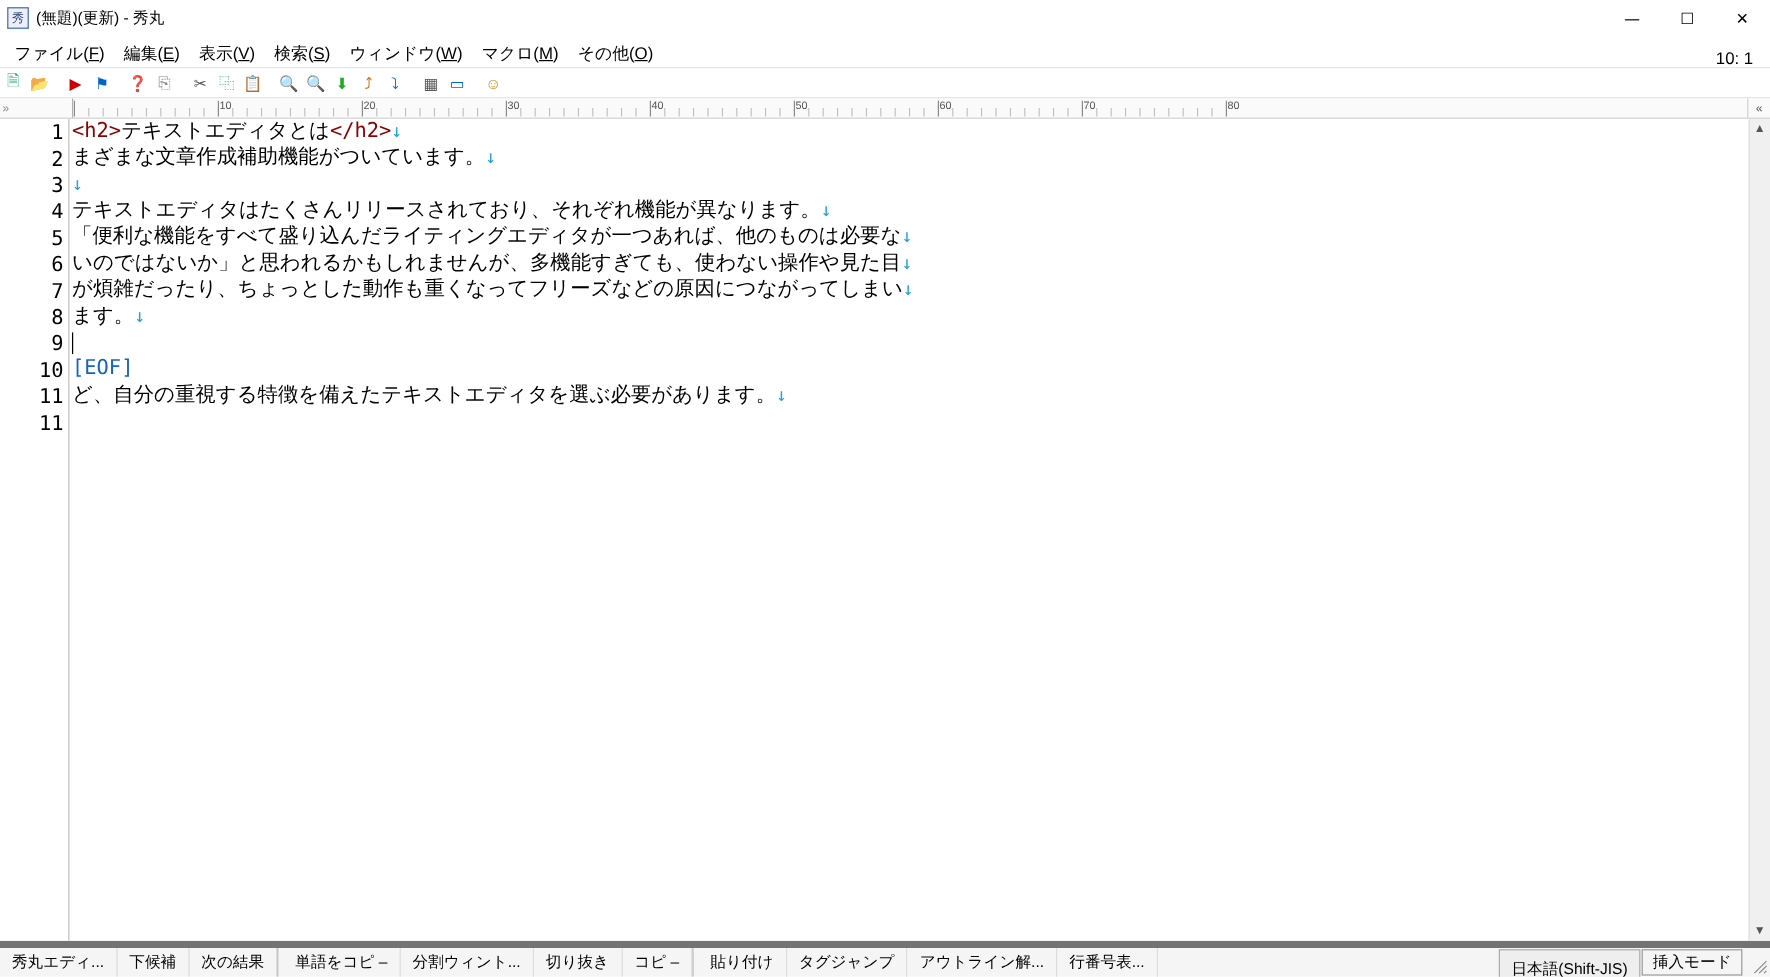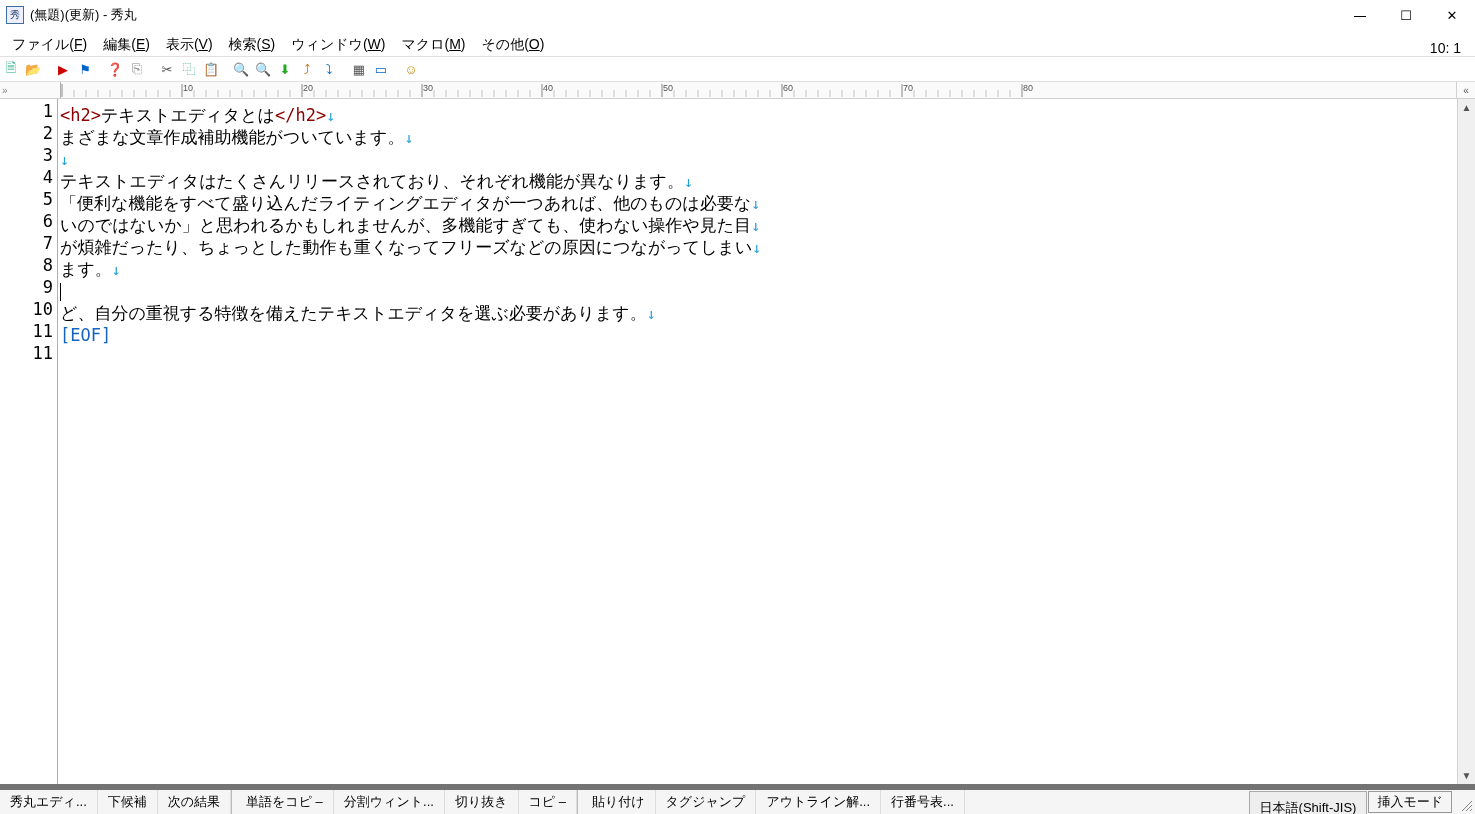--- a/index.html
+++ b/index.html
@@ -17,21 +17,21 @@
 .toolbar{display:flex;align-items:center;height:22px;padding:1px 2px;border-bottom:1px solid #e0e0e0;background:#fff;gap:4px}
 .tool-btn{width:18px;height:18px;display:flex;align-items:center;justify-content:center;font-size:13px;cursor:default}
 .ruler-row{display:flex;height:16px;border-bottom:1px solid #d0d0d0;background:#fafafa;position:relative}
 .ruler-row .r-gutter{width:58px;border-right:1px solid #b0b0b0;display:flex;align-items:center;justify-content:flex-start;padding-left:2px;color:#888;font-size:10px}
 .ruler{flex:1;position:relative;overflow:hidden}
 .ruler svg{display:block}
 .ruler-row .r-handle{width:18px;display:flex;align-items:center;justify-content:center;color:#555;font-size:10px;border-left:1px solid #d0d0d0}
 .editor-area{flex:1;display:flex;position:relative;overflow:hidden}
 .gutter{width:58px;border-right:1px solid #b0b0b0;background:#fff;text-align:right;padding-right:4px;box-sizing:border-box;font-size:17px;font-family:"Meiryo","MS Gothic",monospace;color:#000;line-height:22px;padding-top:1px}
 .gutter .ln{height:22px}
-.text-content{flex:1;position:relative;background:#fff;font-size:17px;font-family:"Meiryo","MS Gothic",monospace;line-height:30px;padding:1px 2px 0 2px;overflow:hidden}
+.text-content{flex:1;position:relative;background:#fff;font-size:17px;font-family:"Meiryo","MS Gothic",monospace;line-height:18px;padding:1px 2px 0 2px;overflow:hidden}
 .text-content .line{height:22px;white-space:pre}
 .tag{color:#8B0000}
 .ret-mark{color:#26a0d6;font-size:15px}
 .eof{color:#1564c0}
 .highlight-line{color:#8B0000}
 .caret{display:inline-block;width:0;border-left:1px solid #000;height:18px;vertical-align:text-bottom}
 .vscroll{width:17px;background:#f0f0f0;border-left:1px solid #d0d0d0;display:flex;flex-direction:column}
 .vscroll .s-btn{height:17px;display:flex;align-items:center;justify-content:center;color:#555;font-size:10px;background:#f0f0f0}
 .vscroll .s-track{flex:1;background:#f0f0f0;position:relative}
 .vscroll .s-thumb{background:#cdcdcd;position:absolute;left:2px;right:2px;top:0;height:0}
@@ -220,22 +220,22 @@
     <div class="text-content" id="text-content">
         <div class="line"><span class="tag">&lt;h2&gt;</span>テキストエディタとは<span class="tag">&lt;/h2&gt;</span><span class="ret-mark">↓</span></div>
         <div class="line">まざまな文章作成補助機能がついています。<span class="ret-mark">↓</span></div>
         <div class="line"><span class="ret-mark">↓</span></div>
         <div class="line">テキストエディタはたくさんリリースされており、それぞれ機能が異なります。<span class="ret-mark">↓</span></div>
         <div class="line">「便利な機能をすべて盛り込んだライティングエディタが一つあれば、他のものは必要な<span class="ret-mark">↓</span></div>
         <div class="line">いのではないか」と思われるかもしれませんが、多機能すぎても、使わない操作や見た目<span class="ret-mark">↓</span></div>
         <div class="line">が煩雑だったり、ちょっとした動作も重くなってフリーズなどの原因につながってしまい<span class="ret-mark">↓</span></div>
         <div class="line">ます。<span class="ret-mark">↓</span></div>
         <div class="line"><span class="caret"></span></div>
+        <div class="line"><span class="eof">[EOF]</span></div>
         <div class="line">ど、自分の重視する特徴を備えたテキストエディタを選ぶ必要があります。<span class="ret-mark">↓</span></div>
-        <div class="line"><span class="eof">[EOF]</span></div>
       </div>
     <div class="vscroll">
       <div class="s-btn">▲</div>
       <div class="s-track">
           <div class="s-thumb"></div>
         </div>
       <div class="s-btn">▼</div>
     </div>
   </div>
 

